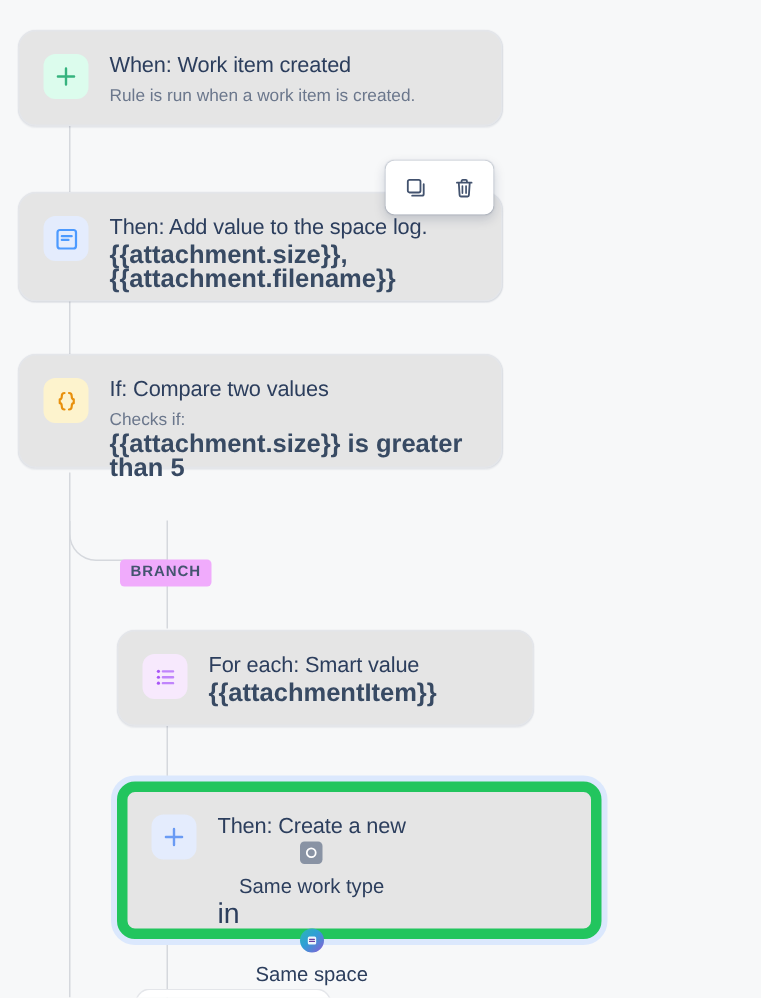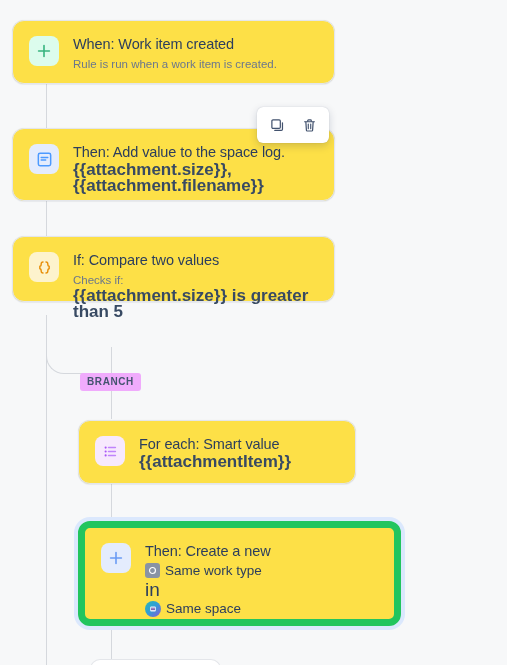--- a/index.html
+++ b/index.html
@@ -47,21 +47,21 @@
     font-weight: 600;
     padding: 3px 7px 3px 7px;
     border-radius: 3px;
     line-height: 12px;
     white-space: nowrap;
   }
 
   
   .card {
     position: absolute;
-    background: #fde047;
+    background: #e5e5e5;
     border: 1px solid #e4e6ea;
     border-radius: 12px;
     box-sizing: border-box;
     display: flex;
     align-items: flex-start;
     padding: 14px 16px;
     box-shadow: 0 1px 1px rgba(9,30,66,0.06), 0 0 1px rgba(9,30,66,0.10);
   }
   .card.selected {
     border: 7px solid #22c55e;
@@ -108,20 +108,21 @@
     color: #384a63;
     font-weight: 700;
   }
   .smart-line {
     display: flex;
     align-items: center;
     gap: 5px;
     font-size: 13.5px;
     line-height: 19px;
     color: #2c3e5d;
+    flex-direction: column;
   }
   .plain-line {
     font-size: 19px;
     line-height: 19px;
     color: #2c3e5d;
   }
 
   
   .inline-icon {
     width: 15px;
@@ -234,21 +235,21 @@
     <button class="tb-btn" title="Delete">
       <svg width="15" height="15" viewBox="0 0 16 16" aria-hidden="true">
         <path d="M2.8 4.0h10.4" stroke="#42526e" stroke-width="1.3" stroke-linecap="round"></path>
         <path d="M6.1 4.0V2.9a.8.8 0 0 1 .8-.8h2.2a.8.8 0 0 1 .8.8V4.0" fill="none" stroke="#42526e" stroke-width="1.3"></path>
         <path d="M4.1 4.0l.6 9.0a.9.9 0 0 0 .9.85h4.8a.9.9 0 0 0 .9-.85l.6-9.0" fill="none" stroke="#42526e" stroke-width="1.3"></path>
         <path d="M6.7 6.4v5M9.3 6.4v5" stroke="#42526e" stroke-width="1.2" stroke-linecap="round"></path>
       </svg>
     </button>
   </div>
 
-  <div class="card" style="left:12px; top:236px; width:323px; height:66px;">
+  <div class="card" style="left:12px; top:236px; width:323px; height:76px;">
     <div class="badge badge-yellow">
       <svg width="17" height="17" viewBox="0 0 16 16" aria-hidden="true">
         <path d="M6.6 2.8c-1.5 0-1.7.9-1.7 1.9 0 1.5-.2 2.1-1.3 2.1v2.4c1.1 0 1.3.6 1.3 2.1 0 1.0.2 1.9 1.7 1.9" fill="none" stroke="#e8900c" stroke-width="1.35" stroke-linecap="round" stroke-linejoin="round"></path>
         <path d="M9.4 2.8c1.5 0 1.7.9 1.7 1.9 0 1.5.2 2.1 1.3 2.1v2.4c-1.1 0-1.3.6-1.3 2.1 0 1.0-.2 1.9-1.7 1.9" fill="none" stroke="#e8900c" stroke-width="1.35" stroke-linecap="round" stroke-linejoin="round"></path>
       </svg>
     </div>
     <div class="card-body">
       <div class="card-title">If: Compare two values</div>
       <div class="card-sub">Checks if:</div>
       <div class="card-sub-strong">{{attachment.size}} is greater than 5</div>

